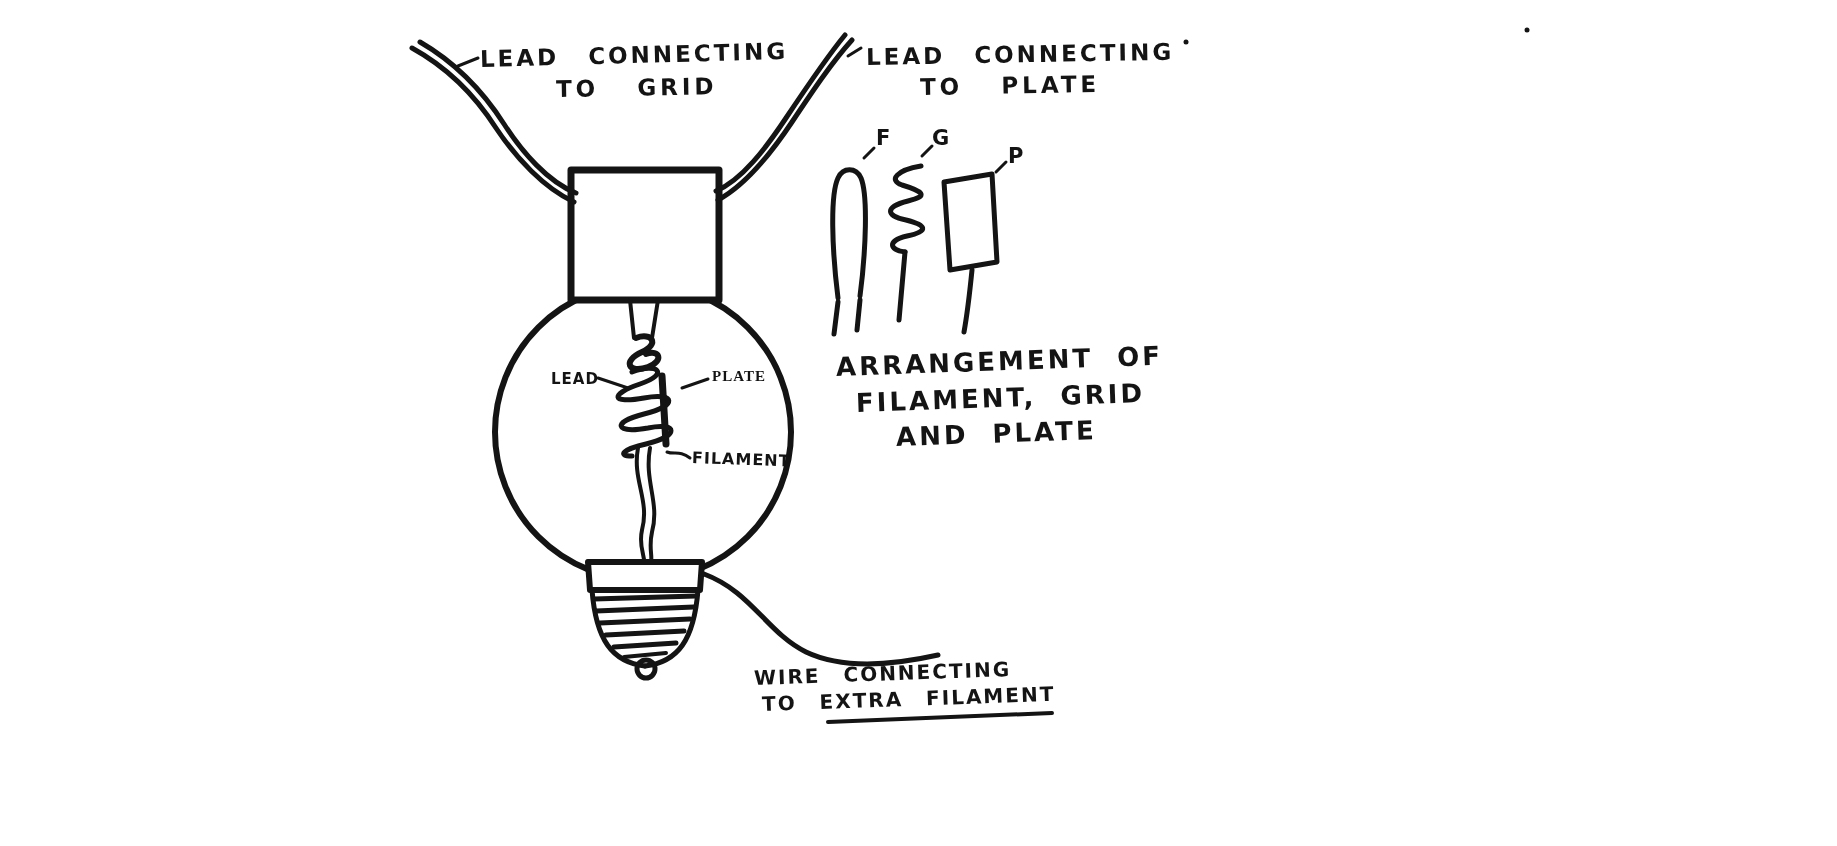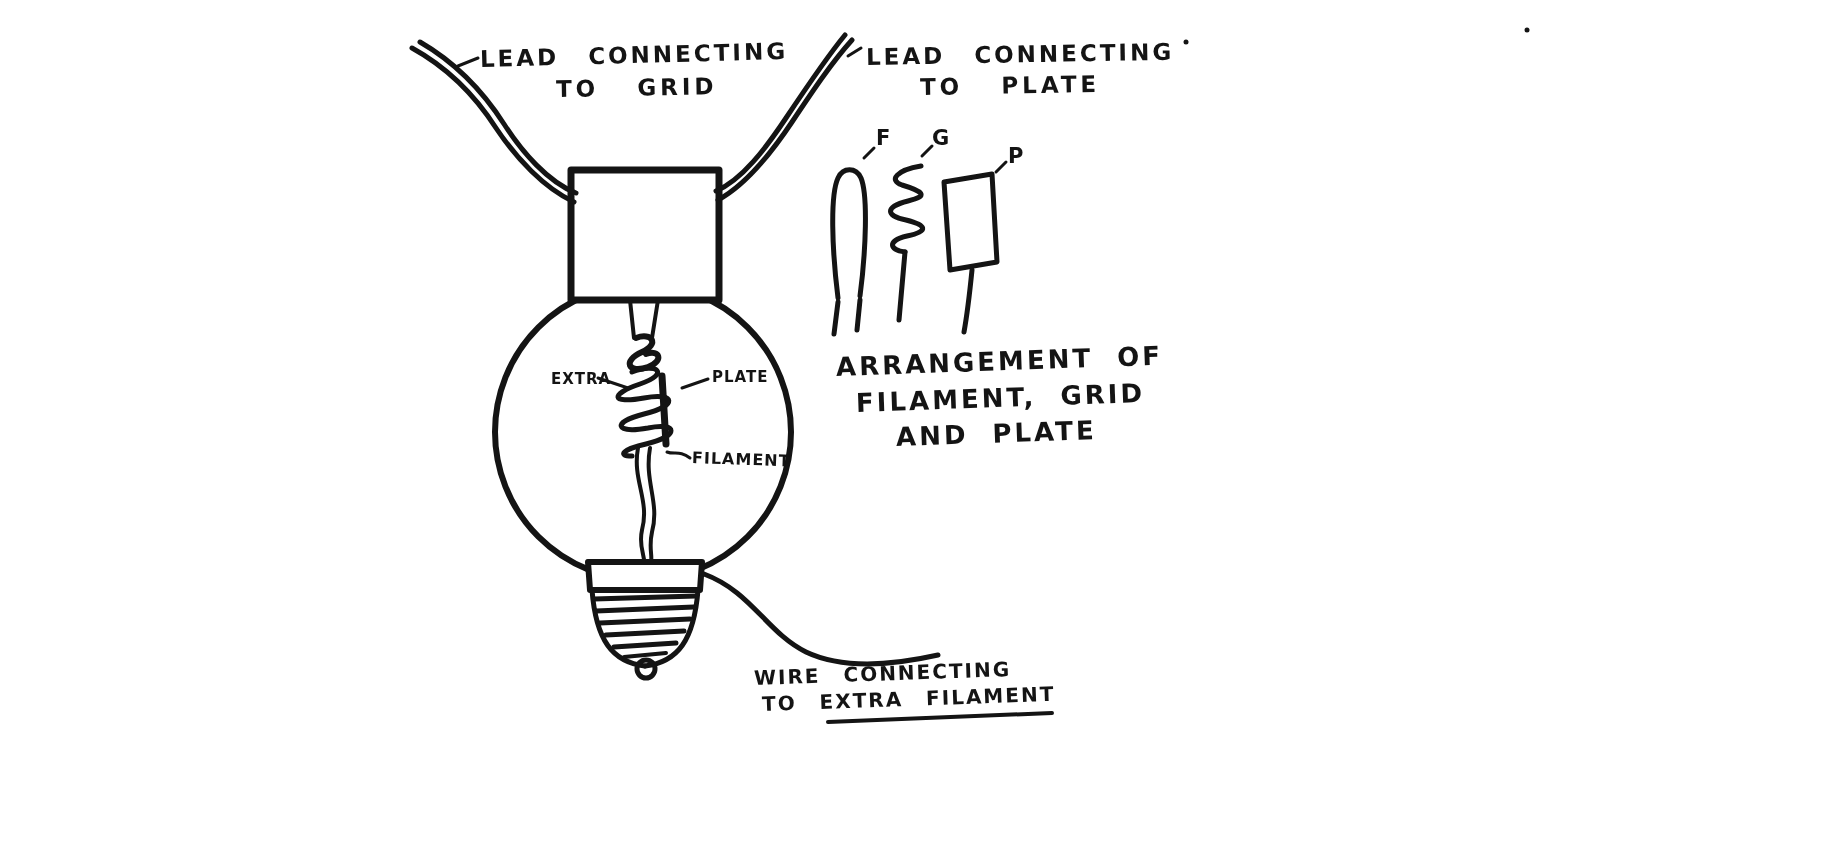--- a/index.html
+++ b/index.html
@@ -115,22 +115,22 @@
       <circle cx="1527" cy="30" r="2.5"></circle>
     </g>
   </svg>
 
   <div class="hand lbl-lead" style="left:480px; top:46px; transform:rotate(-1.5deg);">LEAD CONNECTING</div>
   <div class="hand lbl-sub" style="left:556px; top:76px; transform:rotate(-1deg);">TO GRID</div>
 
   <div class="hand lbl-lead" style="left:866px; top:44px; transform:rotate(-1deg);">LEAD CONNECTING</div>
   <div class="hand lbl-sub" style="left:920px; top:74px; transform:rotate(-1deg);">TO PLATE</div>
 
-  <div class="hand lbl-small" style="left:551px; top:370px;">EXTRA</div>
-  <div class="hand lbl-small" style="left:712px; top:368px;">PLATE</div>
+  <div class="hand lbl-small" style="left:551px; top:370px;">LEAD</div>
+  <div class="hand lbl-small" style="left:712px; top:368px;font-family:Liberation Serif, serif;">PLATE</div>
   <div class="hand lbl-fil" style="left:692px; top:448px; transform:rotate(2deg);">FILAMENT</div>
 
   <div class="hand lbl-wire" style="left:754px; top:666px; transform:rotate(-2deg);">WIRE CONNECTING</div>
   <div class="hand lbl-wire" style="left:762px; top:692px; transform:rotate(-2deg);">TO EXTRA FILAMENT</div>
 
   <div class="hand lbl-arr" style="left:836px; top:352px; transform:rotate(-2deg);">ARRANGEMENT OF</div>
   <div class="hand lbl-arr" style="left:856px; top:388px; transform:rotate(-2deg);">FILAMENT, GRID</div>
   <div class="hand lbl-arr" style="left:896px; top:422px; transform:rotate(-2deg);">AND PLATE</div>
 
   <div class="hand lbl-elem" style="left:876px; top:126px;">F</div>

